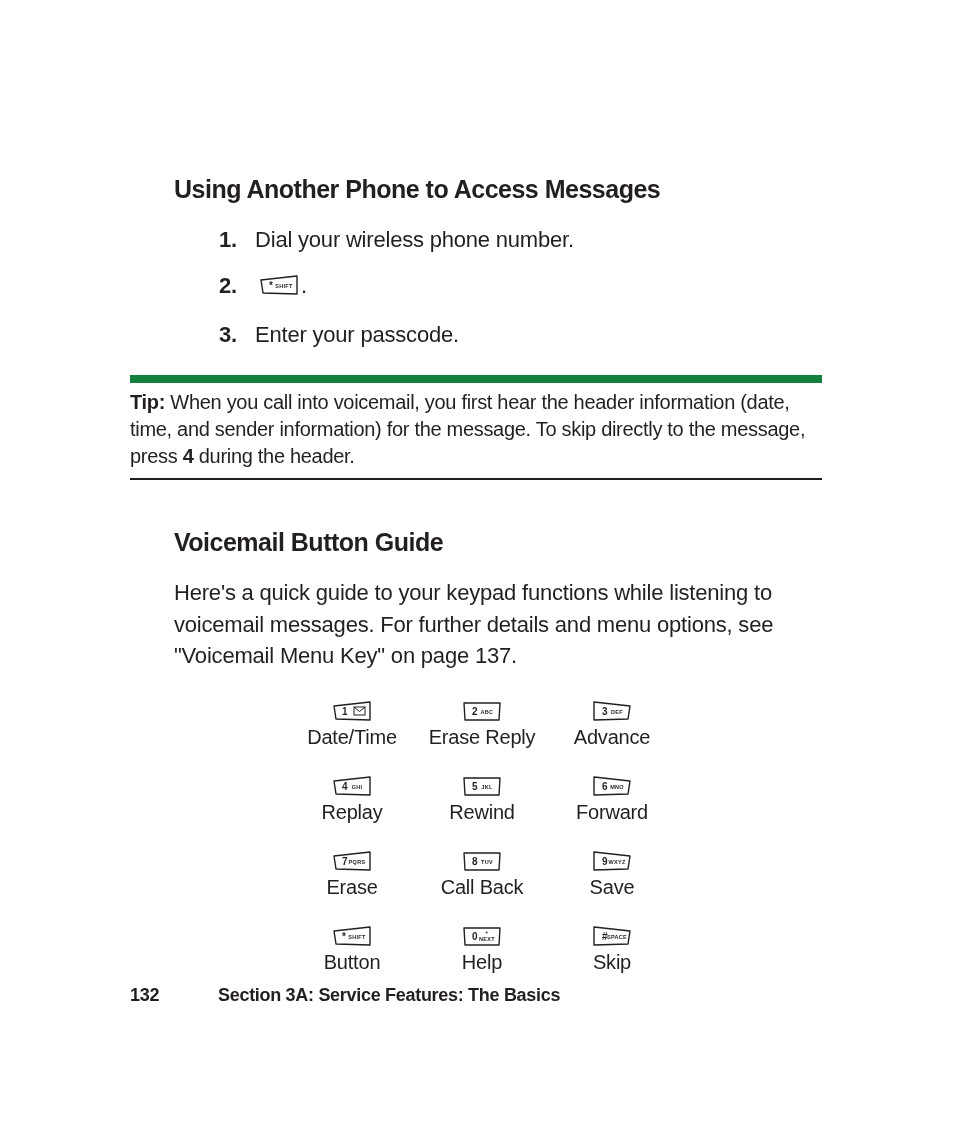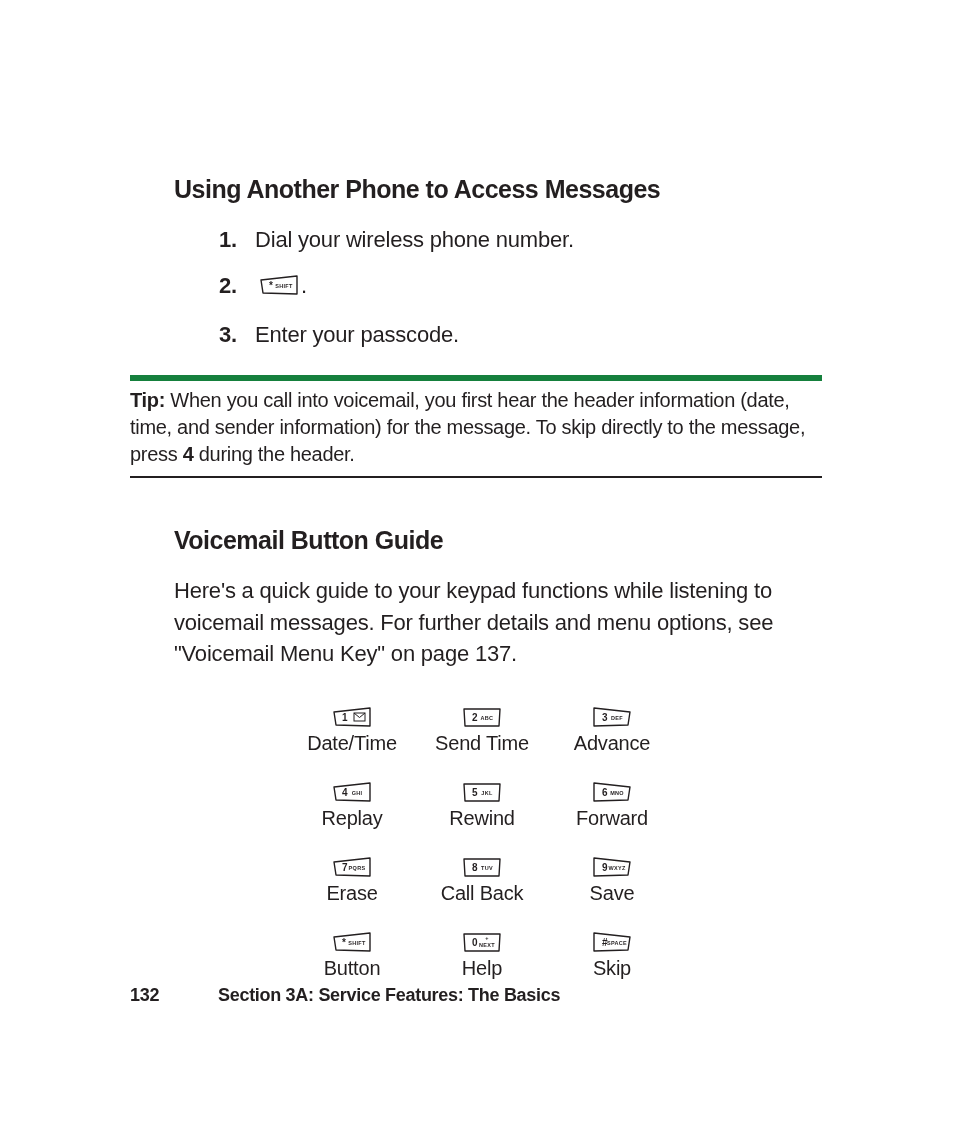--- a/index.html
+++ b/index.html
@@ -42,38 +42,38 @@
   }
   .step .body {
     flex: 1 1 auto;
   }
   .inline-key {
     display: inline-block;
     vertical-align: -3px;
     margin: 0 2px 0 4px;
   }
   .tip-box {
-    border-top: 6px solid #15803d;
+    border-top: 8px solid #15803d;
     border-bottom: 2px solid #231f20;
     padding: 6px 0 8px 0;
     margin: 8px -8px 48px -20px;
     font-size: 20px;
     line-height: 1.35;
     letter-spacing: -0.3px;
   }
   .tip-box .label {
     font-weight: 700;
   }
   .tip-box .bold4 {
     font-weight: 700;
   }
   .guide-intro {
     font-size: 22px;
     line-height: 1.45;
-    margin: 0 0 36px 24px;
+    margin: 0 0 28px 24px;
     letter-spacing: -0.2px;
   }
   .keypad {
     display: grid;
     grid-template-columns: repeat(3, 130px);
     column-gap: 0;
     row-gap: 26px;
     justify-content: center;
     margin: 0 auto;
   }
@@ -165,21 +165,21 @@
         <div class="kp-label">Date/Time</div>
       </div>
       <div class="kp-cell">
         <div>
           <svg class="key-svg" width="40" height="22" viewBox="0 0 40 22">
     <path d="M 2 3 L 38 3 L 37 20 L 3 20 Z" fill="#fff" stroke="#231f20" stroke-width="1.4" stroke-linejoin="round"></path>
     <text x="10" y="15" class="key-digit" fill="#231f20">2</text>
             <text x="25" y="14" class="key-sub" fill="#231f20" text-anchor="middle">ABC</text>
   </svg>
         </div>
-        <div class="kp-label">Send Time</div>
+        <div class="kp-label">Erase Reply</div>
       </div>
       <div class="kp-cell">
         <div>
           <svg class="key-svg" width="40" height="22" viewBox="0 0 40 22">
     <path d="M 2 2 L 38 6 L 36 19 L 2 20 Z" fill="#fff" stroke="#231f20" stroke-width="1.4" stroke-linejoin="round"></path>
     <text x="10" y="15" class="key-digit" fill="#231f20">3</text>
             <text x="25" y="14" class="key-sub" fill="#231f20" text-anchor="middle">DEF</text>
   </svg>
         </div>
         <div class="kp-label">Advance</div>

